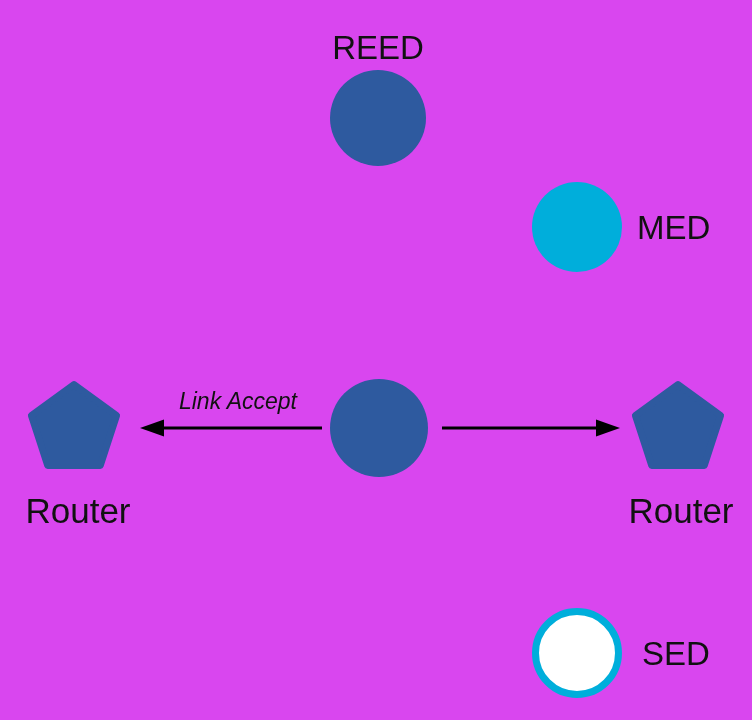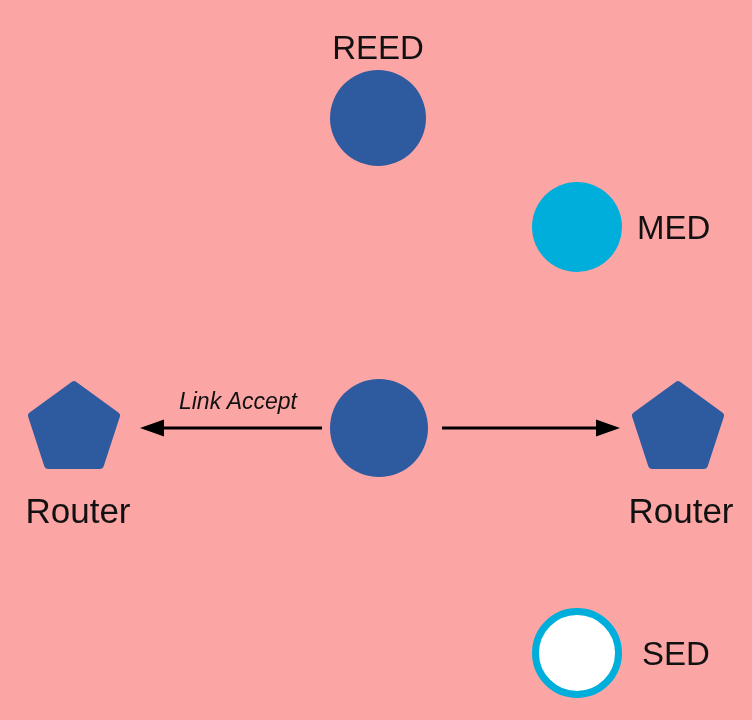--- a/index.html
+++ b/index.html
@@ -4,21 +4,21 @@
 <style>
   html, body {
     margin: 0;
     padding: 0;
     background: #ffffff;
   }
   .canvas {
     position: relative;
     width: 752px;
     height: 720px;
-    background: #fca5a5;
+    background: #d946ef;
     overflow: hidden;
     font-family: "Liberation Sans", "DejaVu Sans", sans-serif;
   }
   svg { display: block; }
   .node-label {
     font-family: "Liberation Sans", "DejaVu Sans", sans-serif;
     font-size: 33px;
     fill: #111111;
   }
   .router-label {

